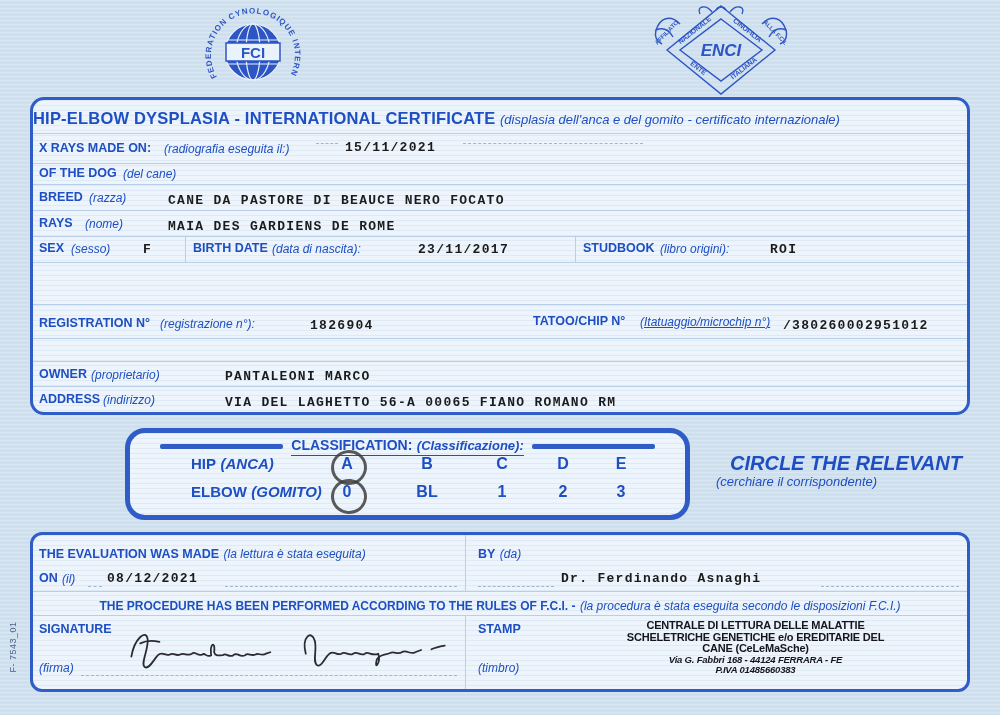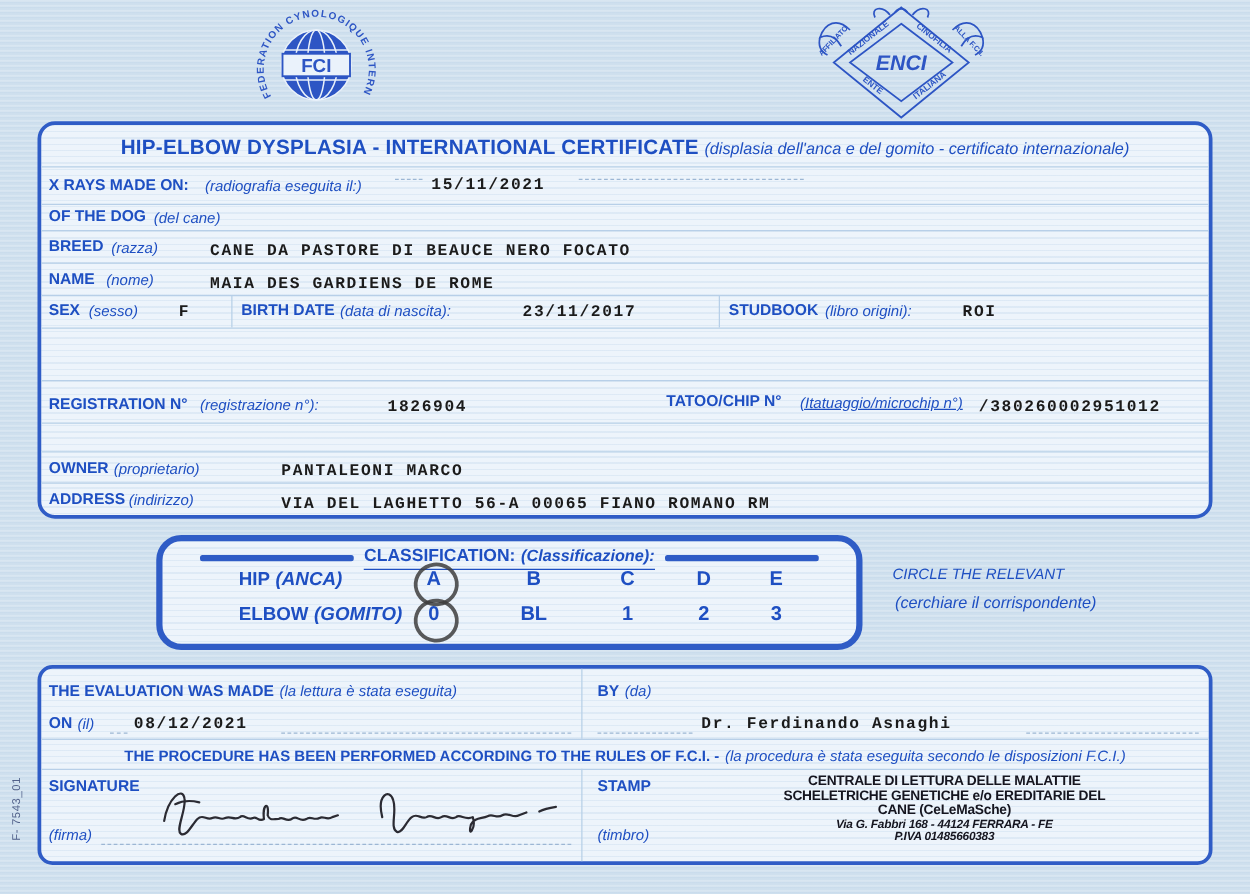--- a/index.html
+++ b/index.html
@@ -29,21 +29,21 @@
   .dashline{position:absolute;height:0;border-bottom:1.6px dashed #9cb6d4;}
   .title{font-weight:bold;color:#1e4fc2;font-size:16.5px;letter-spacing:.2px;}
   .subtitle{font-style:italic;color:#1e4fc2;font-size:13px;font-weight:normal;}
   .cls-opt{position:absolute;width:44px;text-align:center;font-weight:bold;color:#1e4fc2;font-size:16px;}
   .cls-lbl{font-weight:bold;color:#1e4fc2;font-size:15px;margin-left:31px;}
   .cls-it{font-style:italic;color:#1e4fc2;font-weight:bold;font-size:15px;}
   .pen-circle{position:absolute;width:30px;height:29px;border:3px solid #3d3d3d;border-radius:50%;transform:rotate(-7deg);opacity:.85;}
   .hdr-bar{flex:1;height:5px;background:#2f5cc6;border-radius:2px;}
   .stamp-line{font-weight:bold;color:#15151f;font-size:11px;line-height:11.5px;letter-spacing:-0.2px;text-align:center;}
   .stamp-line.small{font-size:9.5px;line-height:10.5px;font-style:italic;}
-  .note-main{font-weight:normal;font-style:italic;color:#1e4fc2;font-size:12px;}
+  .note-main{font-weight:bold;font-style:italic;color:#1e4fc2;font-size:20px;margin-left:16px;}
   .note-sub{font-style:italic;color:#1e4fc2;font-size:13px;}
   .side-code{position:absolute;left:-27px;top:642px;width:80px;text-align:center;transform:rotate(-90deg);font-size:9px;color:#51618a;letter-spacing:.5px;}
   svg text{font-family:"Liberation Sans",sans-serif;}
 </style>
 </head>
 <body>
 
 <svg class="abs" style="left:200px;top:4px;" width="106" height="92" viewBox="0 0 106 92">
   <defs>
     <path id="fciring" d="M 17 73 A 42 42 0 1 1 89 73"></path>
@@ -78,21 +78,21 @@
     <text text-anchor="middle" transform="translate(100,30) rotate(38)">CINOFILIA</text>
     <text text-anchor="middle" transform="translate(51,68) rotate(38)">ENTE</text>
     <text text-anchor="middle" transform="translate(99,68) rotate(-38)">ITALIANA</text>
     <text text-anchor="middle" font-size="6" transform="translate(22,32) rotate(-46)">AFFILIATO</text>
     <text text-anchor="middle" font-size="6" transform="translate(128,32) rotate(46)">ALLA F.C.I.</text>
   </g>
 </svg>
 
 <div class="box main-box">
 
-  <div class="abs" style="left:0;right:0;top:9px;text-align:center;">
+  <div class="abs" style="left:0;right:0;top:9px;text-align:left;">
     <span class="title">HIP-ELBOW DYSPLASIA -  INTERNATIONAL CERTIFICATE</span>
     <span class="subtitle">(displasia dell'anca e del gomito - certificato internazionale)</span>
   </div>
   <div class="sep" style="top:33px;"></div>
 
   <span class="abs lbl" style="left:6px;top:41px;">X RAYS MADE ON:</span>
   <span class="abs it" style="left:131px;top:42px;">(radiografia eseguita il:)</span>
   <div class="dashline" style="left:283px;top:43px;width:22px;"></div>
   <span class="abs mono" style="left:312px;top:40px;">15/11/2021</span>
   <div class="dashline" style="left:430px;top:43px;width:180px;"></div>
@@ -100,21 +100,21 @@
 
   <span class="abs lbl" style="left:6px;top:66px;">OF THE DOG</span>
   <span class="abs it" style="left:90px;top:67px;">(del cane)</span>
   <div class="sep" style="top:84px;"></div>
 
   <span class="abs lbl" style="left:6px;top:90px;">BREED</span>
   <span class="abs it" style="left:56px;top:91px;">(razza)</span>
   <span class="abs mono" style="left:135px;top:93px;">CANE DA PASTORE DI BEAUCE NERO FOCATO</span>
   <div class="sep" style="top:110px;"></div>
 
-  <span class="abs lbl" style="left:6px;top:116px;">NAME</span>
+  <span class="abs lbl" style="left:6px;top:116px;">RAYS</span>
   <span class="abs it" style="left:52px;top:117px;">(nome)</span>
   <span class="abs mono" style="left:135px;top:119px;">MAIA DES GARDIENS DE ROME</span>
   <div class="sep" style="top:136px;"></div>
 
   <span class="abs lbl" style="left:6px;top:141px;">SEX</span>
   <span class="abs it" style="left:38px;top:142px;">(sesso)</span>
   <span class="abs mono" style="left:110px;top:142px;">F</span>
   <div class="vsep" style="left:152px;top:136px;height:26px;"></div>
   <span class="abs lbl" style="left:160px;top:141px;">BIRTH DATE</span>
   <span class="abs it" style="left:239px;top:142px;">(data di nascita):</span>

